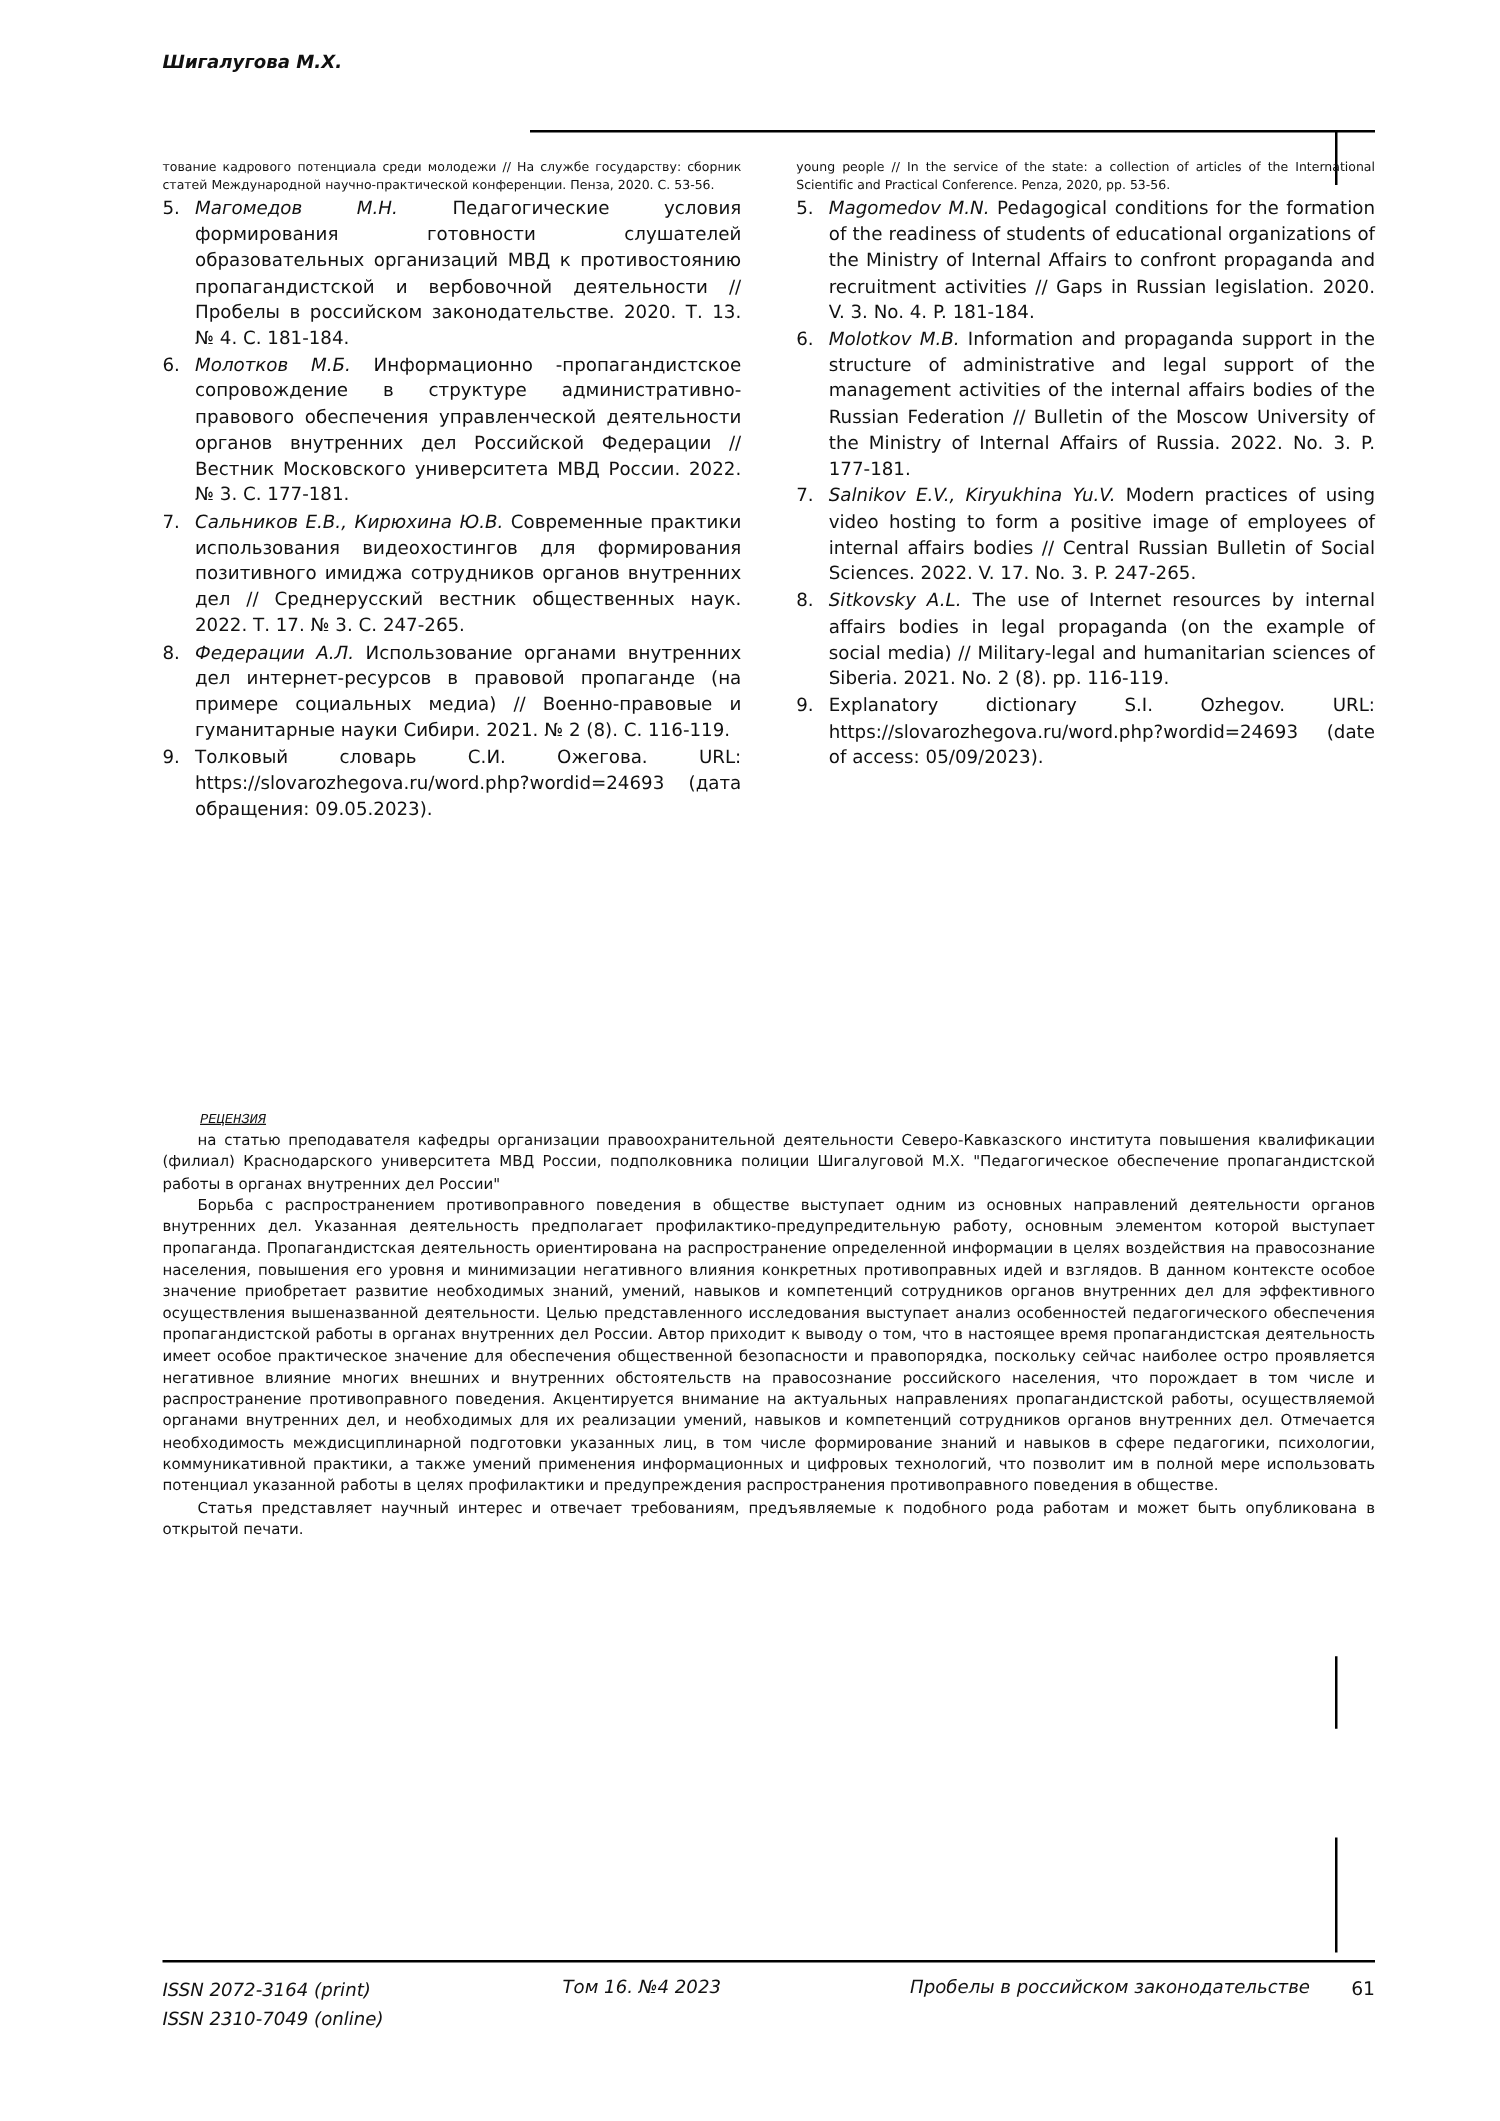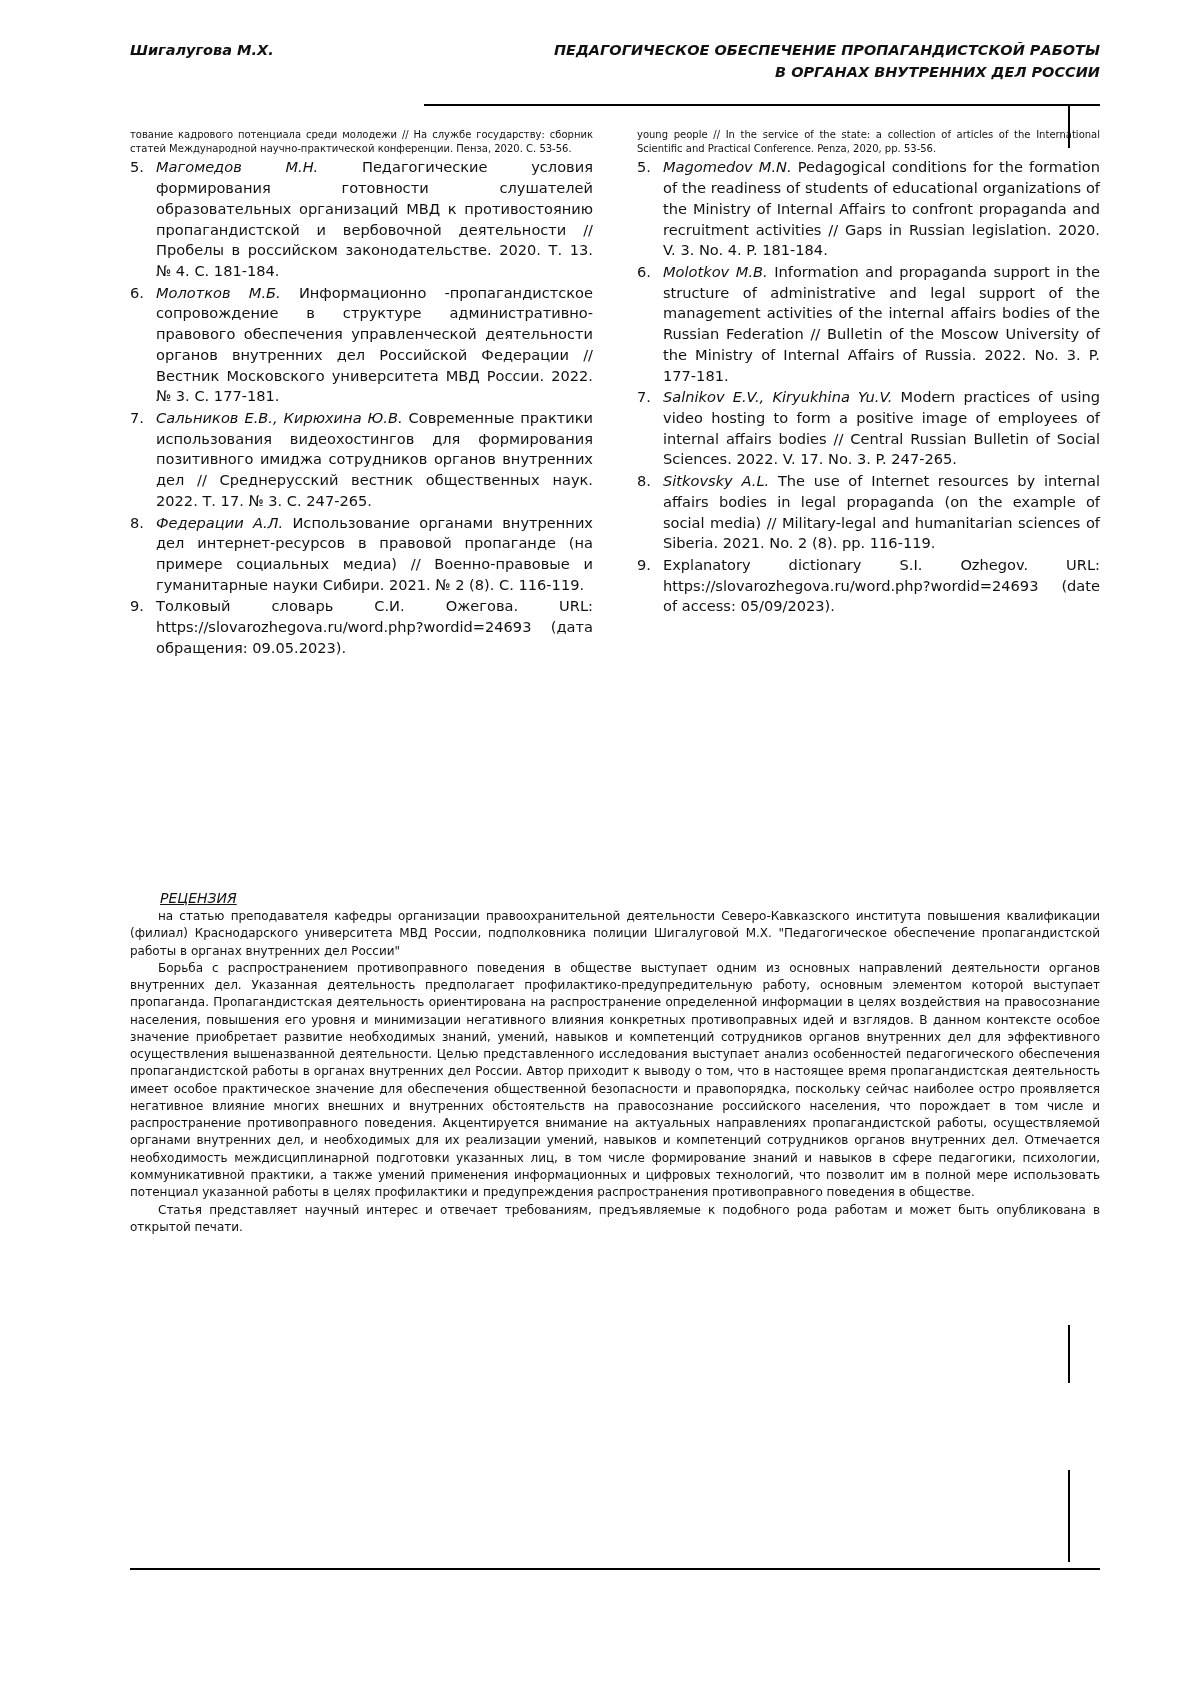--- a/index.html
+++ b/index.html
@@ -110,25 +110,26 @@
   .ref-text i, .ref-cont i { font-style: italic; }
 
   
   .review {
     position: absolute;
     left: 110px;
     top: 890px;
     width: 970px;
   }
   .review-title {
-    font-size: 14px;
+    font-size: 11px;
     font-style: italic;
     text-decoration: underline;
     margin-left: 30px;
     margin-bottom: 2px;
+    font-family: Liberation Mono, monospace;
   }
   .review p {
     margin: 0;
     font-size: 12px;
     line-height: 1.44;
     text-align: justify;
     text-indent: 0;
     hyphens: auto;
   }
   .review p.indent {
@@ -175,24 +176,20 @@
     font-size: 15px;
   }
 </style>
 </head>
 <body>
 
 <div class="page">
 
   <div class="header">
     <div class="header-author">Шигалугова М.Х.</div>
-    <div class="header-title">
-      <div>ПЕДАГОГИЧЕСКОЕ ОБЕСПЕЧЕНИЕ ПРОПАГАНДИСТСКОЙ РАБОТЫ</div>
-      <div>В ОРГАНАХ ВНУТРЕННИХ ДЕЛ РОССИИ</div>
-    </div>
   </div>
   <div class="header-rule"></div>
 
   <div class="tick tick-1"></div>
   <div class="tick tick-2"></div>
   <div class="tick tick-3"></div>
 
   <div class="cols">
 
     <div class="col">
@@ -250,14 +247,23 @@
   </div>
 
   <div class="review">
     <div class="review-title">РЕЦЕНЗИЯ</div>
     <p class="indent">на статью преподавателя кафедры организации правоохранительной деятельности Северо-Кавказского института повышения квалификации (филиал) Краснодарского университета МВД России, подполковника полиции Шигалуговой М.Х. "Педагогическое обеспечение пропагандистской работы в органах внутренних дел России"</p>
     <p class="indent">Борьба с распространением противоправного поведения в обществе выступает одним из основных направлений деятельности органов внутренних дел. Указанная деятельность предполагает профилактико-предупредительную работу, основным элементом которой выступает пропаганда. Пропагандистская деятельность ориентирована на распространение определенной информации в целях воздействия на правосознание населения, повышения его уровня и минимизации негативного влияния конкретных противоправных идей и взглядов. В данном контексте особое значение приобретает развитие необходимых знаний, умений, навыков и компетенций сотрудников органов внутренних дел для эффективного осуществления вышеназванной деятельности. Целью представленного исследования выступает анализ особенностей педагогического обеспечения пропагандистской работы в органах внутренних дел России. Автор приходит к выводу о том, что в настоящее время пропагандистская деятельность имеет особое практическое значение для обеспечения общественной безопасности и правопорядка, поскольку сейчас наиболее остро проявляется негативное влияние многих внешних и внутренних обстоятельств на правосознание российского населения, что порождает в том числе и распространение противоправного поведения. Акцентируется внимание на актуальных направлениях пропагандистской работы, осуществляемой органами внутренних дел, и необходимых для их реализации умений, навыков и компетенций сотрудников органов внутренних дел. Отмечается необходимость междисциплинарной подготовки указанных лиц, в том числе формирование знаний и навыков в сфере педагогики, психологии, коммуникативной практики, а также умений применения информационных и цифровых технологий, что позволит им в полной мере использовать потенциал указанной работы в целях профилактики и предупреждения распространения противоправного поведения в обществе.</p>
     <p class="indent">Статья представляет научный интерес и отвечает требованиям, предъявляемые к подобного рода работам и может быть опубликована в открытой печати.</p>
   </div>
 
   <div class="footer-rule"></div>
+  <div class="footer">
+    <div class="footer-issn">
+      <div>ISSN 2072-3164 (print)</div>
+      <div>ISSN 2310-7049 (online)</div>
+    </div>
+    <div class="footer-vol">Том 16. №4 2023</div>
+    <div class="footer-journal">Пробелы в российском законодательстве</div>
+    <div class="footer-page">61</div>
+  </div>
 
 </div>
 
 </body></html>

